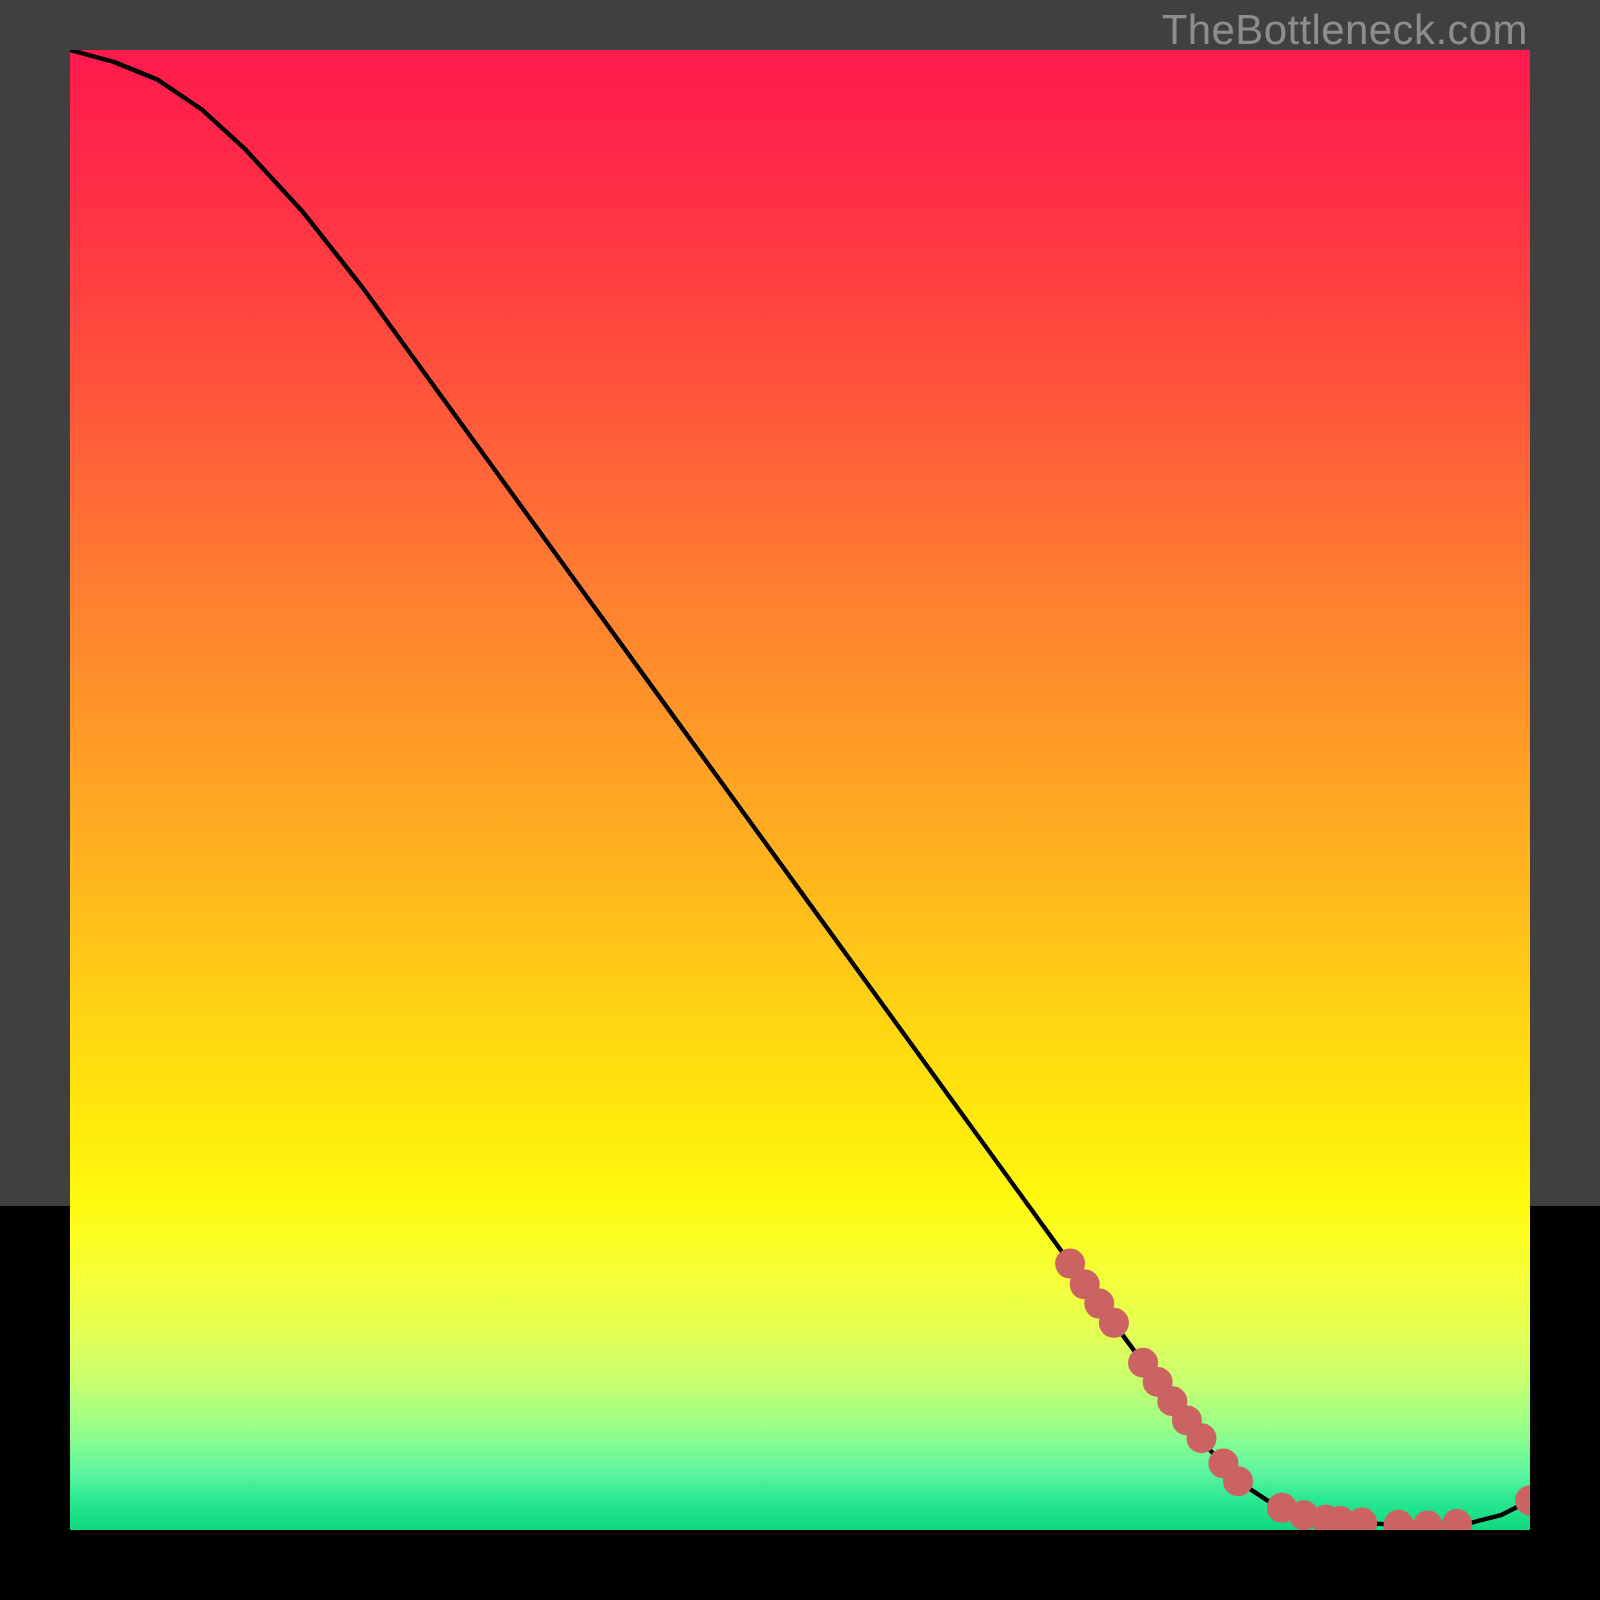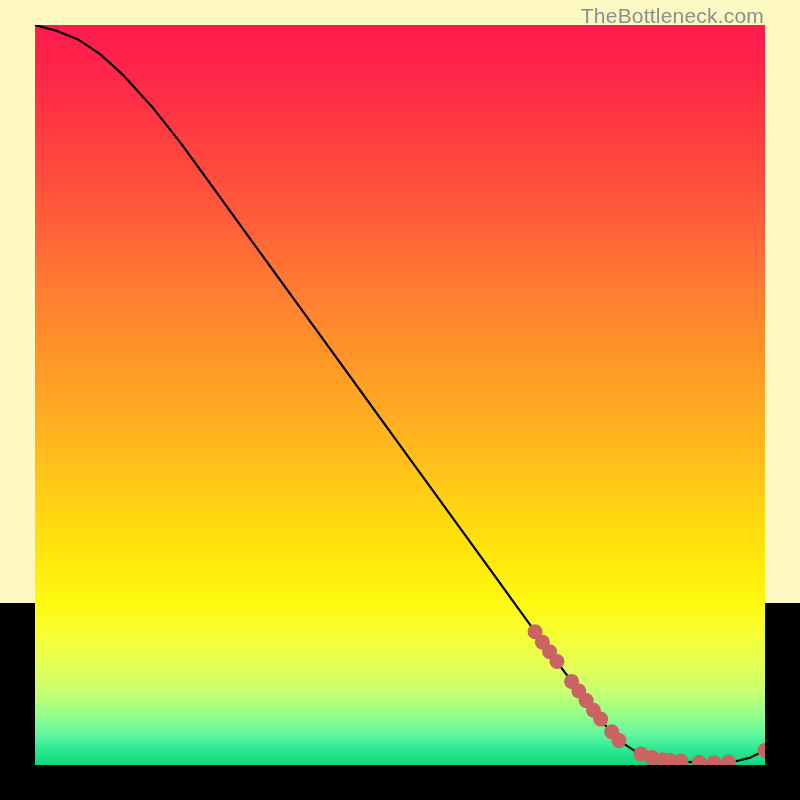--- a/index.html
+++ b/index.html
@@ -8,21 +8,21 @@
     width: 800px;
     height: 800px;
     background: #000;
     overflow: hidden;
     font-family: Arial, Helvetica, sans-serif;
   }
   .frame {
     position: relative;
     width: 800px;
     height: 603px;
-    background: #fef9c3;
+    background: #404040;
   }
   .plot-area {
     position: absolute;
     left: 35px;
     top: 25px;
     width: 730px;
     height: 740px;
     overflow: hidden;
   }
   .gradient-bg {

